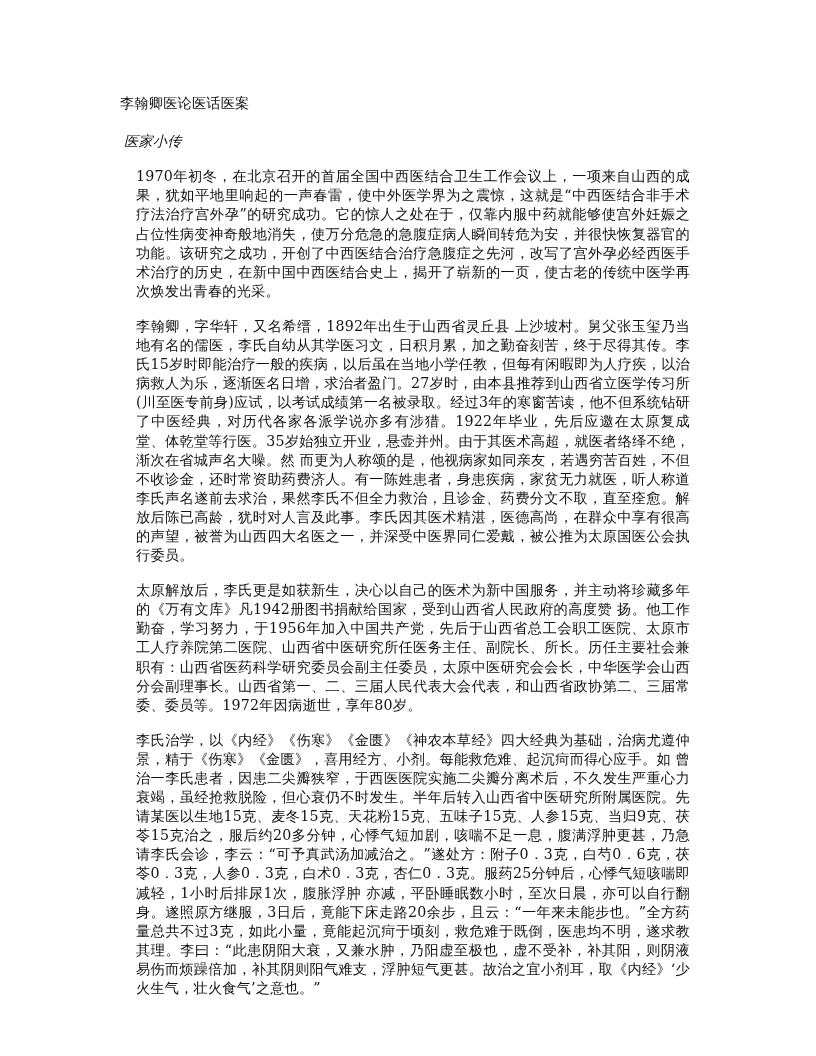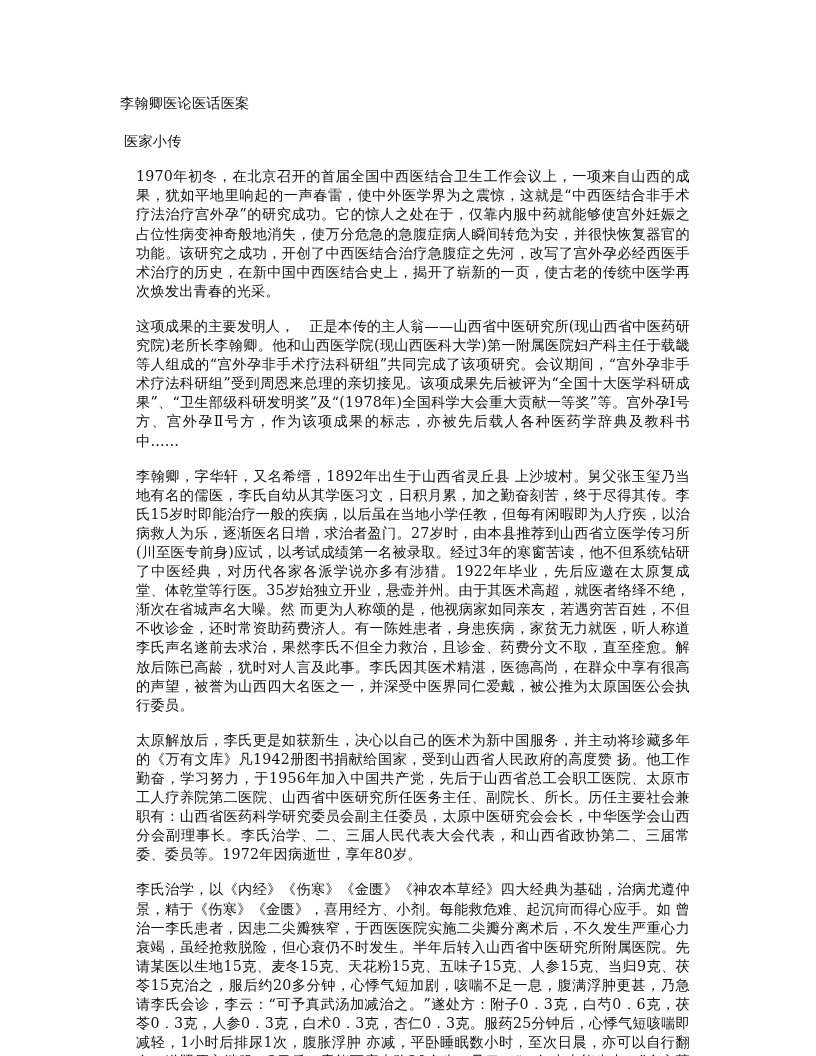--- a/index.html
+++ b/index.html
@@ -11,28 +11,27 @@
     width: 586px;
     font-family: "DejaVu Serif", "Liberation Serif", serif;
     font-size: 14.2px;
     line-height: 19.1px;
     color: #111111;
     text-align: justify;
     letter-spacing: 0.2px;
   }
   .line-title { margin: 0; }
   .blank { height: 19.1px; }
-  .section-heading { margin: 0; padding-left: 4px; }
+  .section-heading { margin: 0; padding-left: 4px; font-style: italic; }
   .para { margin: 16px; }
 </style>
 </head>
 <body>
 
 <div class="page">
   <p class="line-title">李翰卿医论医话医案</p>
   <div class="blank"></div>
   <p class="section-heading">医家小传</p>
   <p class="para">1970年初冬，在北京召开的首届全国中西医结合卫生工作会议上，一项来自山西的成果，犹如平地里响起的一声春雷，使中外医学界为之震惊，这就是“中西医结合非手术疗法治疗宫外孕”的研究成功。它的惊人之处在于，仅靠内服中药就能够使宫外妊娠之占位性病变神奇般地消失，使万分危急的急腹症病人瞬间转危为安，并很快恢复器官的功能。该研究之成功，开创了中西医结合治疗急腹症之先河，改写了宫外孕必经西医手术治疗的历史，在新中国中西医结合史上，揭开了崭新的一页，使古老的传统中医学再次焕发出青春的光采。</p>
-  <p class="para">这项成果的主要发明人，　正是本传的主人翁——山西省中医研究所(现山西省中医药研究院)老所长李翰卿。他和山西医学院(现山西医科大学)第一附属医院妇产科主任于载畿等人组成的“宫外孕非手术疗法科研组”共同完成了该项研究。会议期间，“宫外孕非手术疗法科研组”受到周恩来总理的亲切接见。该项成果先后被评为“全国十大医学科研成果”、“卫生部级科研发明奖”及“(1978年)全国科学大会重大贡献一等奖”等。宫外孕Ⅰ号方、宫外孕Ⅱ号方，作为该项成果的标志，亦被先后载人各种医药学辞典及教科书中……</p>
   <p class="para">李翰卿，字华轩，又名希缙，1892年出生于山西省灵丘县 上沙坡村。舅父张玉玺乃当地有名的儒医，李氏自幼从其学医习文，日积月累，加之勤奋刻苦，终于尽得其传。李氏15岁时即能治疗一般的疾病，以后虽在当地小学任教，但每有闲暇即为人疗疾，以治病救人为乐，逐渐医名日增，求治者盈门。27岁时，由本县推荐到山西省立医学传习所(川至医专前身)应试，以考试成绩第一名被录取。经过3年的寒窗苦读，他不但系统钻研了中医经典，对历代各家各派学说亦多有涉猎。1922年毕业，先后应邀在太原复成堂、体乾堂等行医。35岁始独立开业，悬壶并州。由于其医术高超，就医者络绎不绝，渐次在省城声名大噪。然 而更为人称颂的是，他视病家如同亲友，若遇穷苦百姓，不但不收诊金，还时常资助药费济人。有一陈姓患者，身患疾病，家贫无力就医，听人称道李氏声名遂前去求治，果然李氏不但全力救治，且诊金、药费分文不取，直至痊愈。解放后陈已高龄，犹时对人言及此事。李氏因其医术精湛，医德高尚，在群众中享有很高的声望，被誉为山西四大名医之一，并深受中医界同仁爱戴，被公推为太原国医公会执行委员。</p>
-  <p class="para">太原解放后，李氏更是如获新生，决心以自己的医术为新中国服务，并主动将珍藏多年的《万有文库》凡1942册图书捐献给国家，受到山西省人民政府的高度赞 扬。他工作勤奋，学习努力，于1956年加入中国共产党，先后于山西省总工会职工医院、太原市工人疗养院第二医院、山西省中医研究所任医务主任、副院长、所长。历任主要社会兼职有：山西省医药科学研究委员会副主任委员，太原中医研究会会长，中华医学会山西分会副理事长。李氏治学、二、三届人民代表大会代表，和山西省政协第二、三届常委、委员等。1972年因病逝世，享年80岁。</p>
+  <p class="para">太原解放后，李氏更是如获新生，决心以自己的医术为新中国服务，并主动将珍藏多年的《万有文库》凡1942册图书捐献给国家，受到山西省人民政府的高度赞 扬。他工作勤奋，学习努力，于1956年加入中国共产党，先后于山西省总工会职工医院、太原市工人疗养院第二医院、山西省中医研究所任医务主任、副院长、所长。历任主要社会兼职有：山西省医药科学研究委员会副主任委员，太原中医研究会会长，中华医学会山西分会副理事长。山西省第一、二、三届人民代表大会代表，和山西省政协第二、三届常委、委员等。1972年因病逝世，享年80岁。</p>
   <p class="para">李氏治学，以《内经》《伤寒》《金匮》《神农本草经》四大经典为基础，治病尤遵仲景，精于《伤寒》《金匮》，喜用经方、小剂。每能救危难、起沉疴而得心应手。如 曾治一李氏患者，因患二尖瓣狭窄，于西医医院实施二尖瓣分离术后，不久发生严重心力衰竭，虽经抢救脱险，但心衰仍不时发生。半年后转入山西省中医研究所附属医院。先请某医以生地15克、麦冬15克、天花粉15克、五味子15克、人参15克、当归9克、茯苓15克治之，服后约20多分钟，心悸气短加剧，咳喘不足一息，腹满浮肿更甚，乃急请李氏会诊，李云：“可予真武汤加减治之。”遂处方：附子0．3克，白芍0．6克，茯苓0．3克，人参0．3克，白术0．3克，杏仁0．3克。服药25分钟后，心悸气短咳喘即减轻，1小时后排尿1次，腹胀浮肿 亦减，平卧睡眠数小时，至次日晨，亦可以自行翻身。遂照原方继服，3日后，竟能下床走路20余步，且云：“一年来未能步也。”全方药量总共不过3克，如此小量，竟能起沉疴于顷刻，救危难于既倒，医患均不明，遂求教其理。李曰：“此患阴阳大衰，又兼水肿，乃阳虚至极也，虚不受补，补其阳，则阴液易伤而烦躁倍加，补其阴则阳气难支，浮肿短气更甚。故治之宜小剂耳，取《内经》‘少火生气，壮火食气’之意也。”</p>
 </div>
 
 </body></html>

